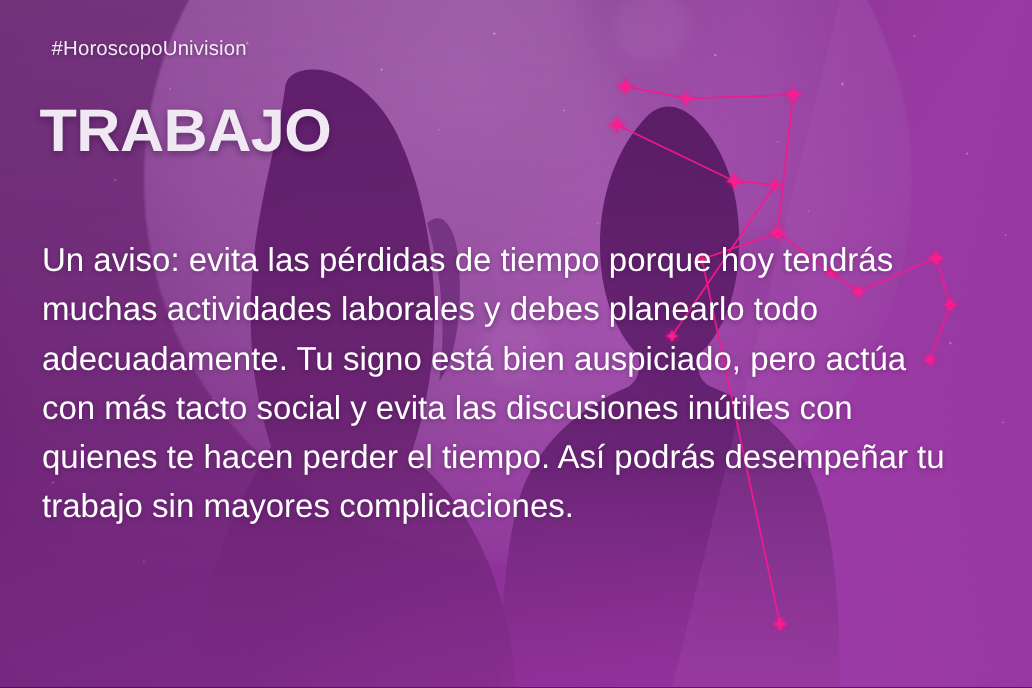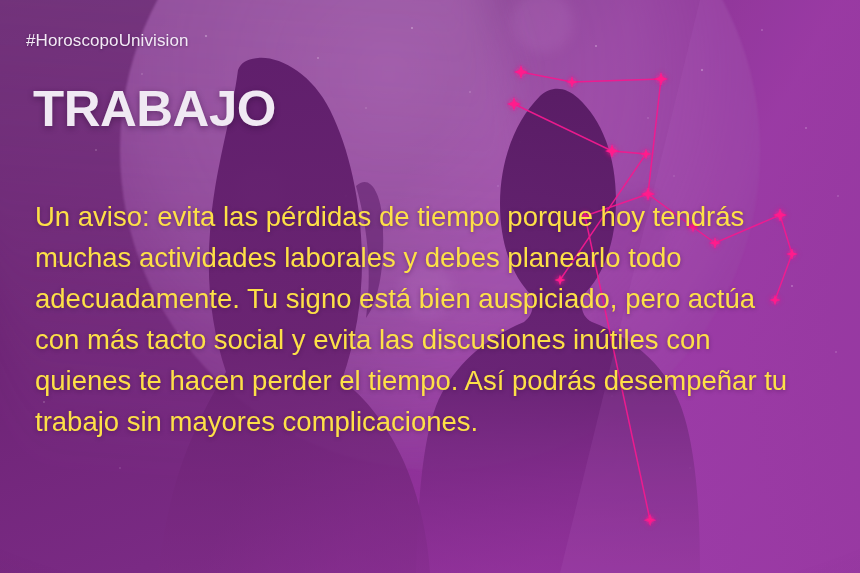--- a/index.html
+++ b/index.html
@@ -130,21 +130,21 @@
   #constellation svg { display: block; width: 860px; height: 573px; }
 
   
   #content {
     position: absolute;
     inset: 0;
   }
 
   #hashtag {
     position: absolute;
-    left: 26px;
+    left: 43px;
     top: 31px;
     font-size: 17px;
     letter-spacing: 0.1px;
     color: #f3eaf6;
     text-shadow: 0 1px 3px rgba(40,8,48,0.45);
   }
 
   #title {
     position: absolute;
     left: 33px;
@@ -159,21 +159,21 @@
     text-shadow: 0 2px 6px rgba(45,10,54,0.45);
   }
 
   #body-text {
     position: absolute;
     left: 35px;
     top: 196px;
     width: 772px;
     font-size: 27.5px;
     line-height: 41px;
-    color: #fde047;
+    color: #ffffff;
     text-shadow: 0 1px 4px rgba(50,12,60,0.40);
   }
 
   
   #vignette {
     background:
       radial-gradient(140% 110% at 50% 45%,
         rgba(0,0,0,0) 58%,
         rgba(40,8,48,0.16) 88%,
         rgba(40,8,48,0.26) 100%);

